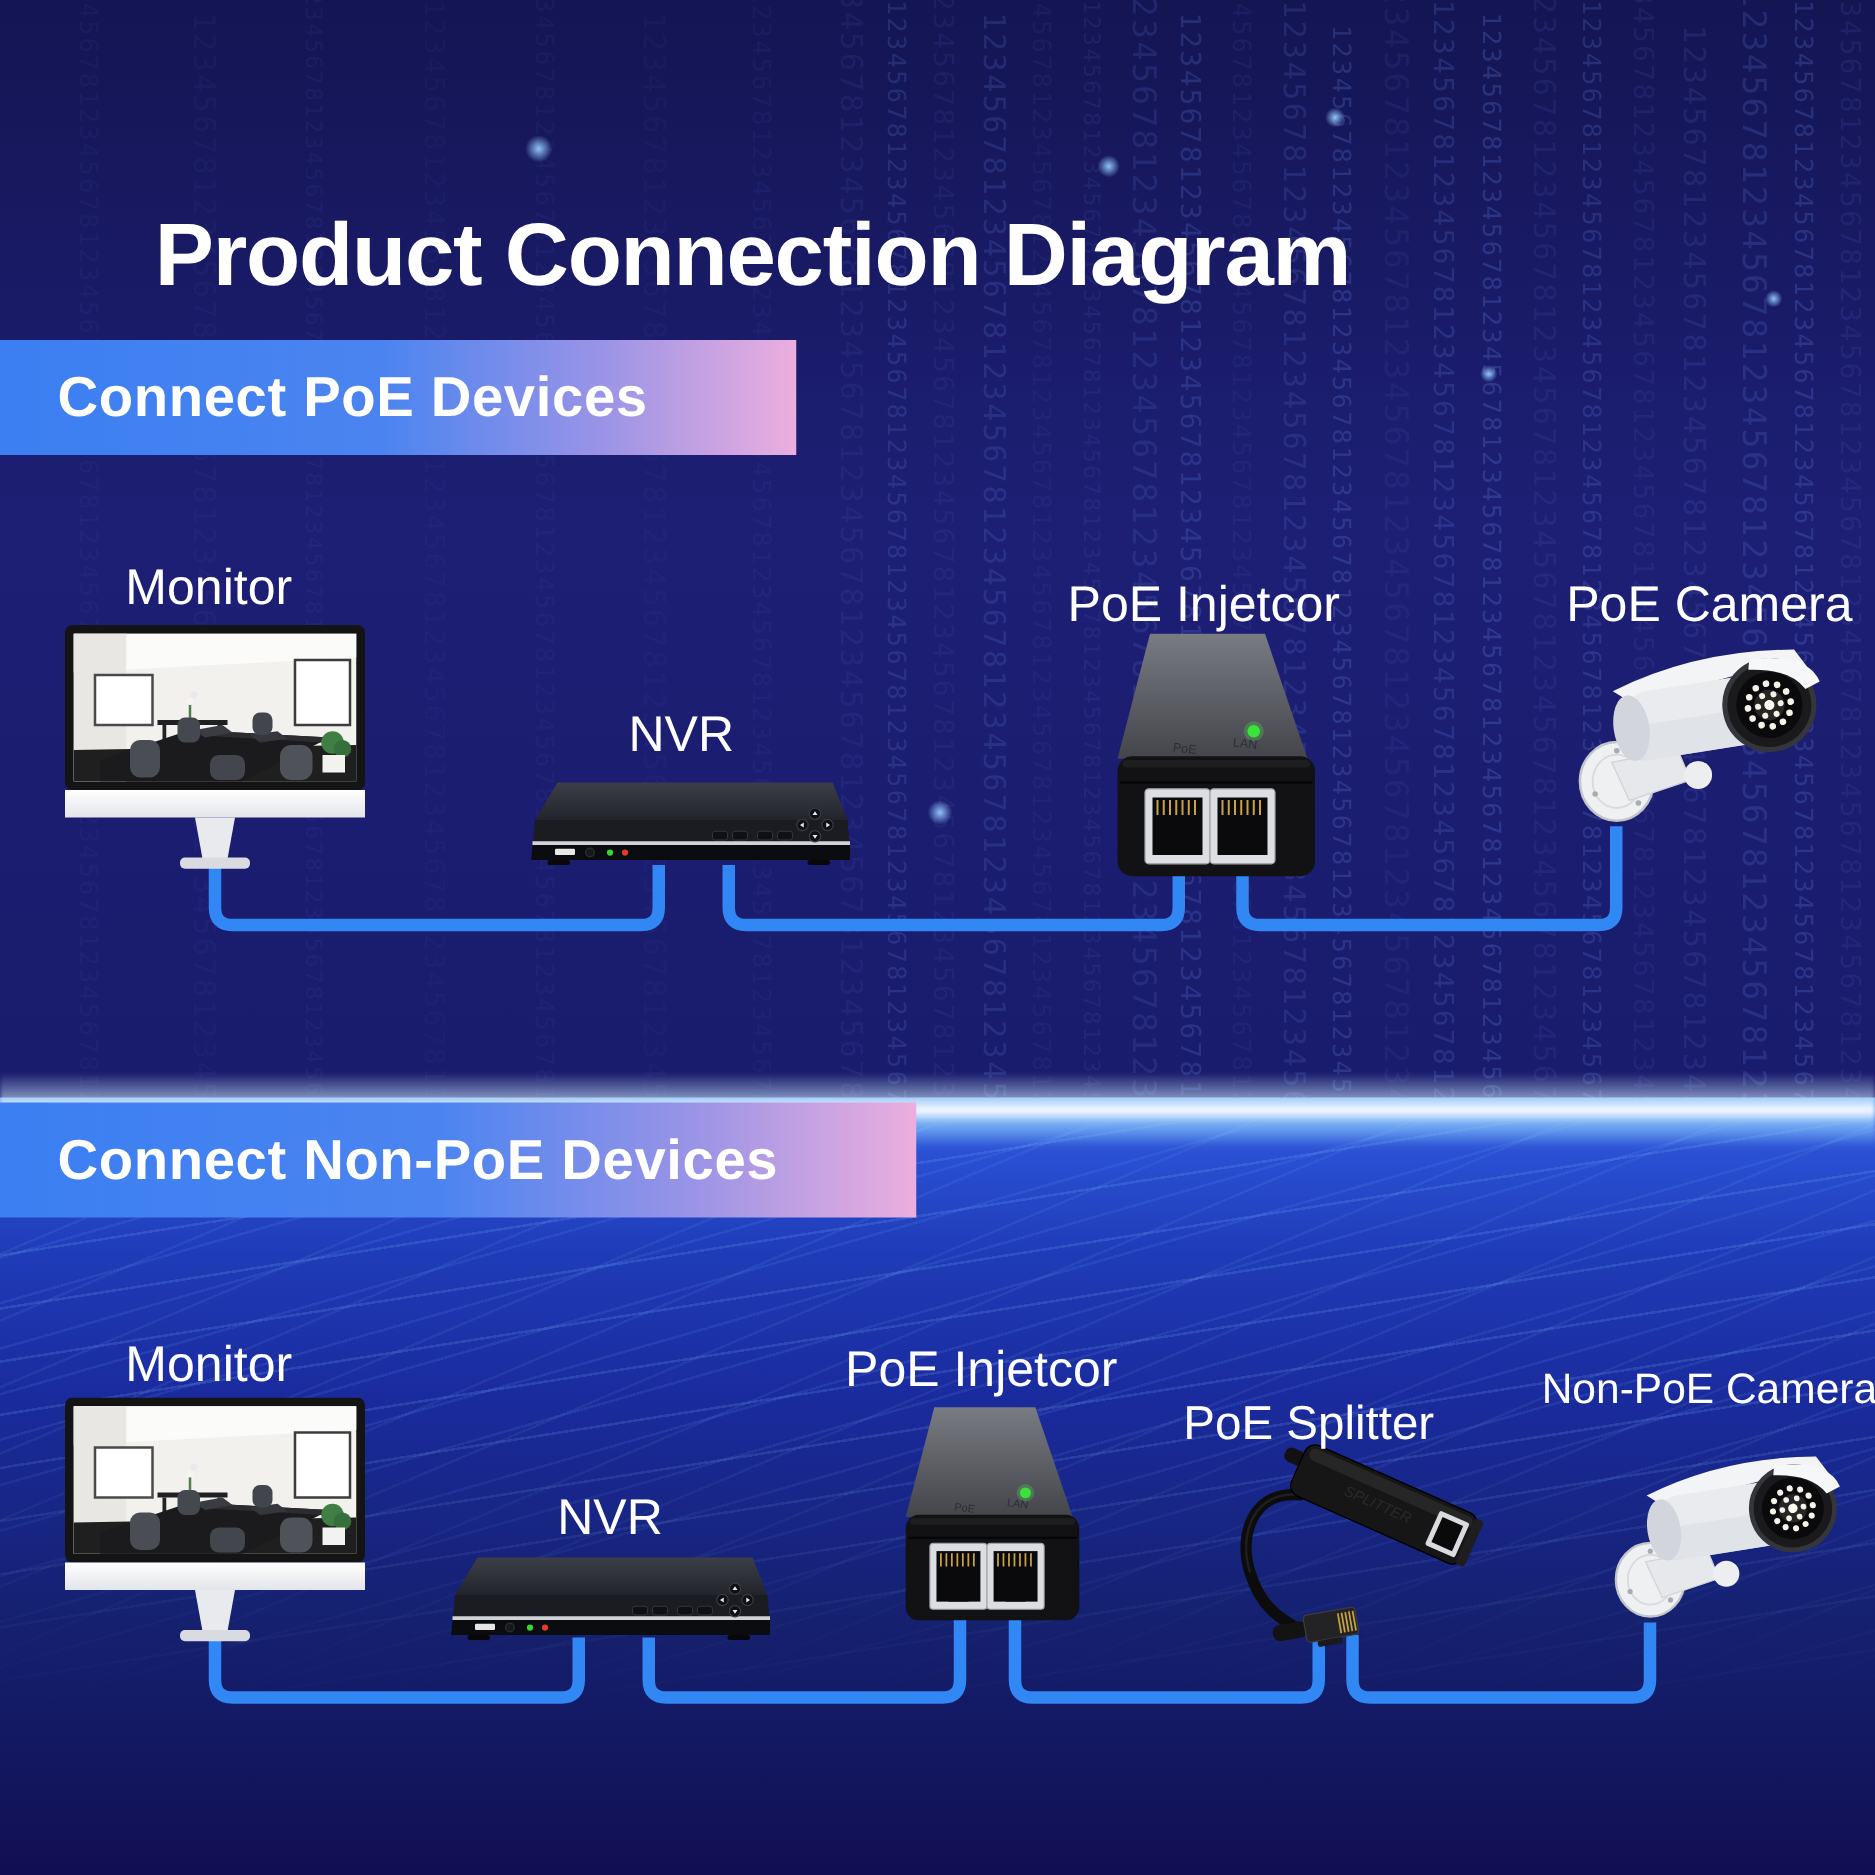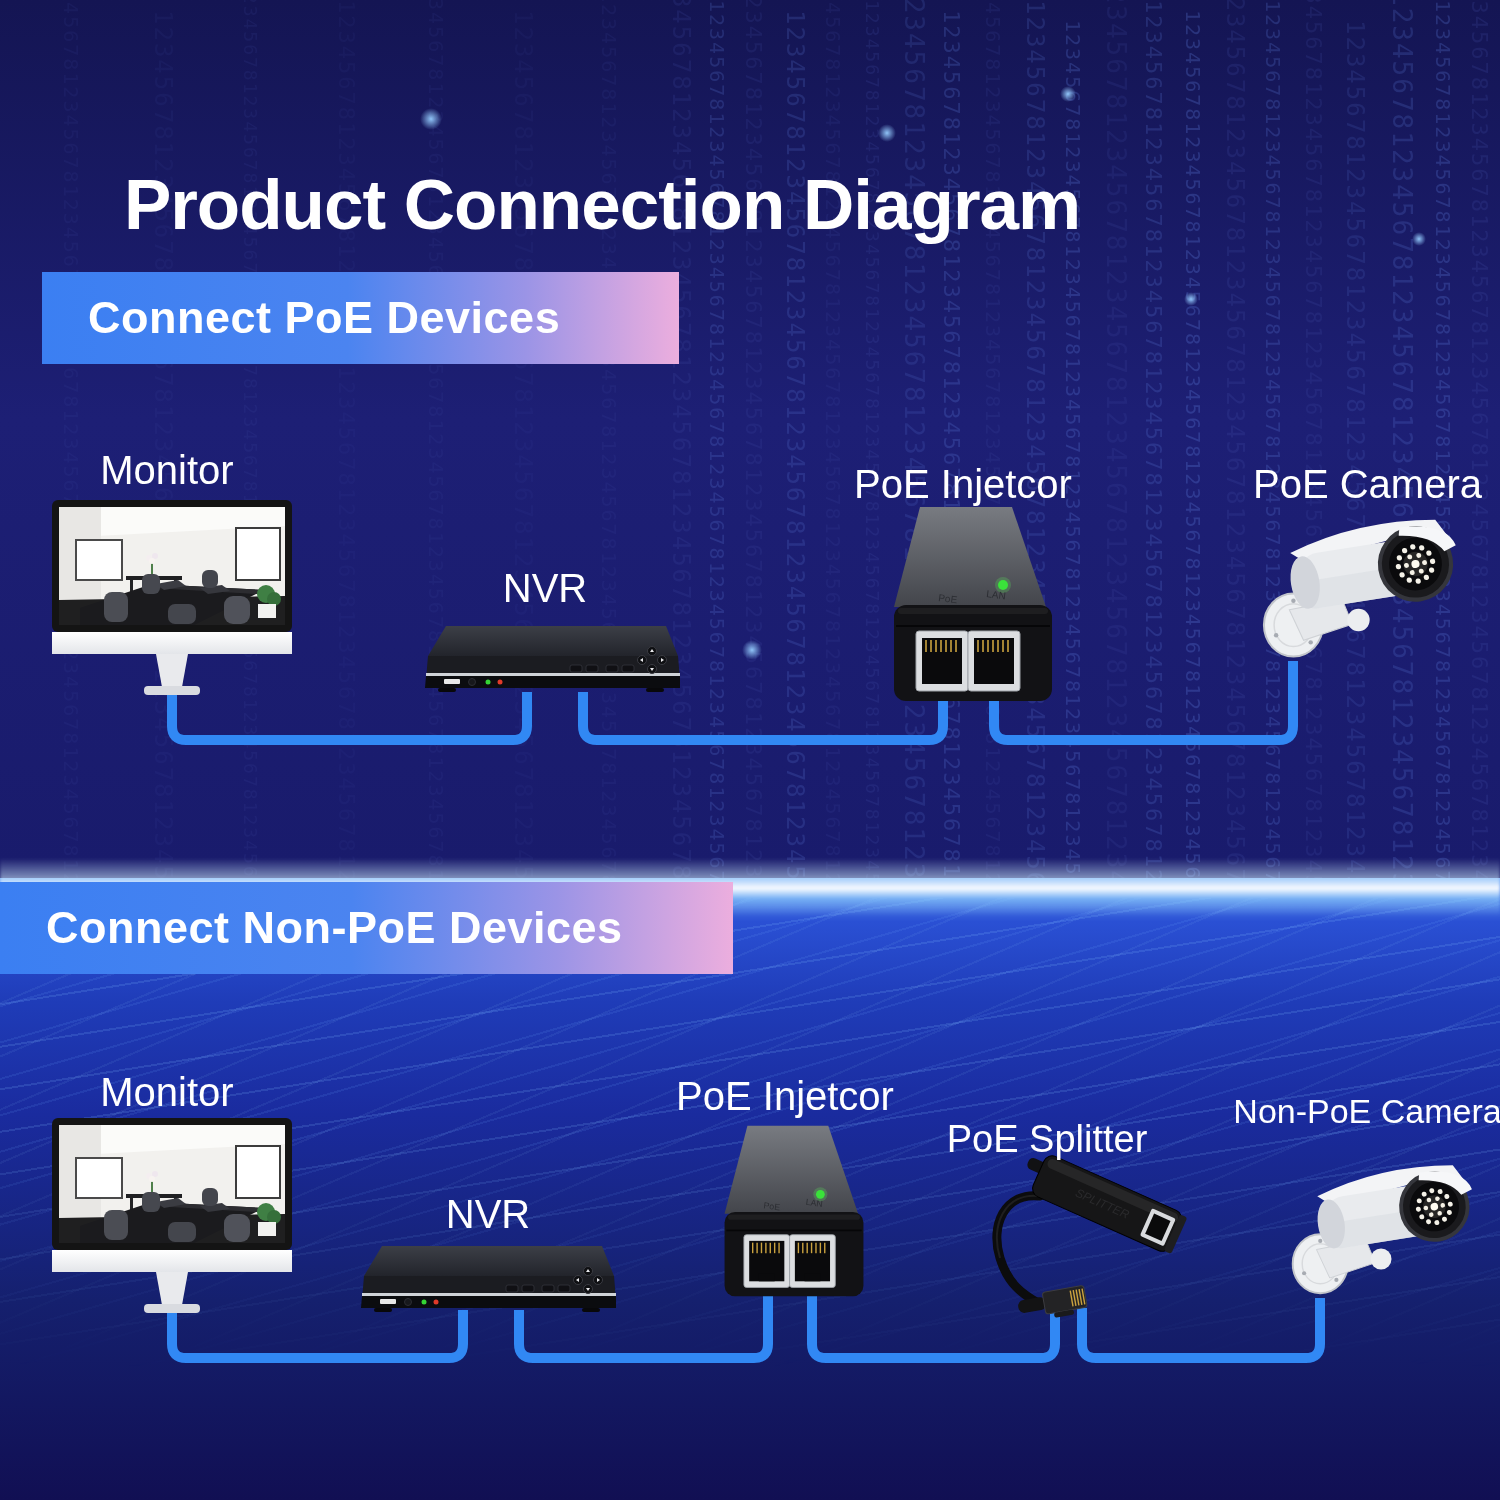--- a/index.html
+++ b/index.html
@@ -29,21 +29,21 @@
     mask-image:linear-gradient(180deg,#000 50%,transparent 100%);}
   .horizon{position:absolute;left:0;top:858px;width:1500px;height:58px;filter:blur(1.5px);
     background:linear-gradient(180deg,rgba(160,215,255,0) 0%,rgba(210,240,255,.55) 35%,rgba(255,255,255,.96) 52%,rgba(150,215,255,.55) 70%,rgba(60,110,220,0) 100%);}
   
   .page-title{position:absolute;top:116px;left:0;width:1204px;text-align:center;
     font-size:71px;font-weight:700;color:#ffffff;letter-spacing:-1px;z-index:6;}
   .banner{position:absolute;left:0;height:92px;display:flex;align-items:center;
     padding-left:46px;box-sizing:border-box;color:#fff;font-size:45px;font-weight:700;
     letter-spacing:.5px;z-index:5;
     background:linear-gradient(90deg,#3b7ff2 0%,#4b84f0 48%,#9b94e6 76%,#ecaede 100%);}
-  .banner-1{top:272px;width:637px;margin-left:42px;}
+  .banner-1{top:272px;width:637px;}
   .banner-2{top:882px;width:733px;}
   .dev-label{position:absolute;color:#fff;font-size:40px;text-align:center;z-index:6;}
   
   .wires{position:absolute;left:0;top:0;z-index:4;}
   .dev{position:absolute;z-index:5;}
 </style>
 </head>
 <body>
 
 <div class="canvas">

